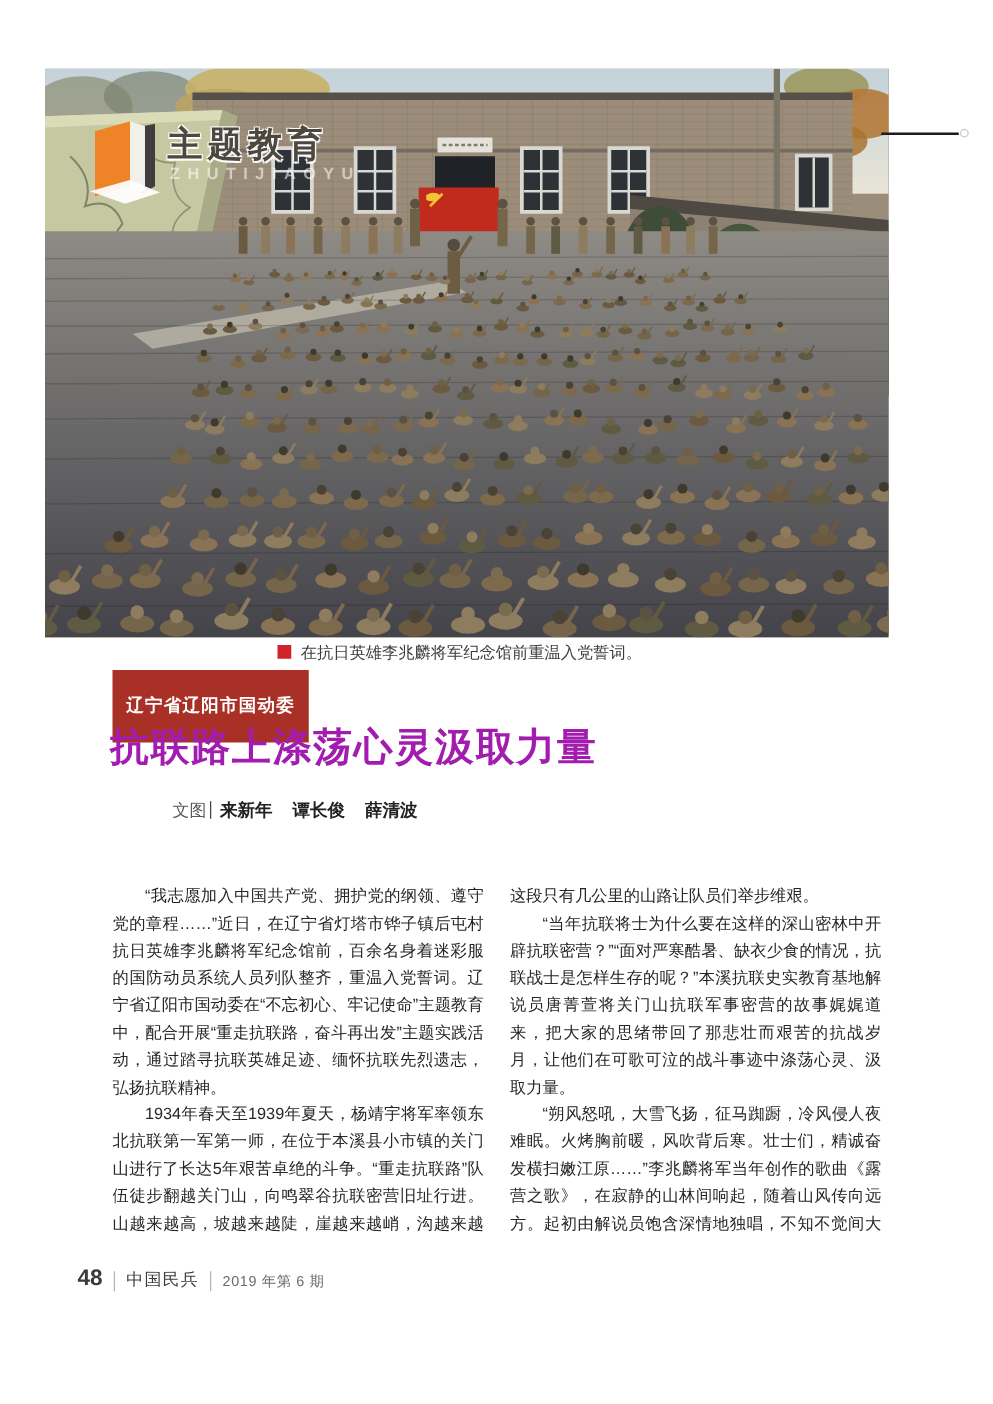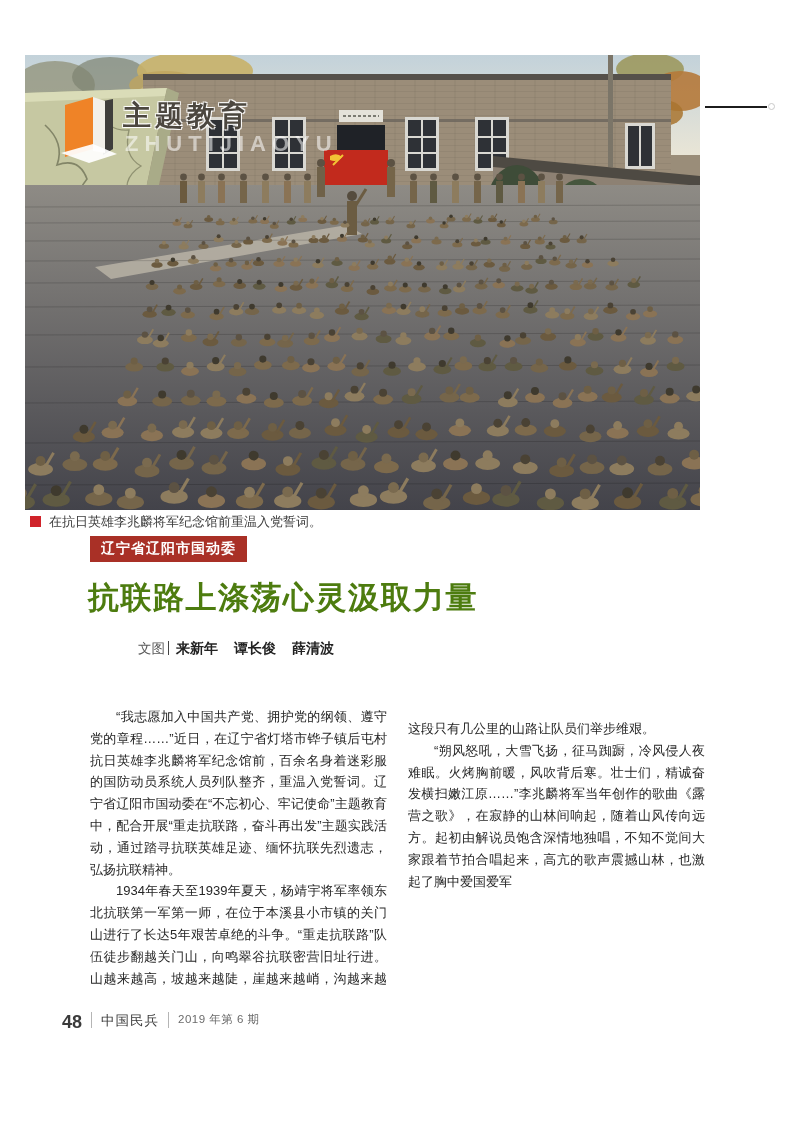--- a/index.html
+++ b/index.html
@@ -1,57 +1,57 @@
 <!DOCTYPE html>
 <html><head>
 <meta charset="utf-8">
 <style>
   html,body{margin:0;padding:0;background:#ffffff;}
   .page{position:relative;width:794px;height:1123px;background:#fff;overflow:hidden;
         font-family:"Liberation Sans", sans-serif;}
 
   
-  .photo-wrap{position:absolute;left:25px;top:55px;width:675px;height:455px;overflow:hidden;background:#9a8d79;}
+  .photo-wrap{position:absolute;left:36px;top:55px;width:675px;height:455px;overflow:hidden;background:#9a8d79;}
   .photo-wrap svg{display:block;}
 
   
   .logo{position:absolute;left:34px;top:36px;width:300px;height:110px;pointer-events:none;}
   .logo-book{position:absolute;left:0;top:0;}
   .logo-title{position:absolute;left:64px;top:6px;font-size:28px;font-weight:700;color:#4c473f;letter-spacing:4px;
       text-shadow:-1px -1px 0 rgba(255,255,255,.85),1px -1px 0 rgba(255,255,255,.85),-1px 1px 0 rgba(255,255,255,.85),1px 1px 0 rgba(255,255,255,.85);}
-  .logo-sub{position:absolute;left:66px;top:40px;font-size:22px;font-weight:700;color:rgba(255,255,255,.55);letter-spacing:6px;}
+  .logo-sub{position:absolute;left:66px;top:40px;font-size:13px;font-weight:700;color:rgba(255,255,255,.55);letter-spacing:6px;}
 
   
   .top-rule{position:absolute;left:705px;top:106px;width:62px;height:2px;background:#1c1c1c;}
   .top-rule-dot{position:absolute;left:768px;top:103px;width:5px;height:5px;border:1px solid #c9c9c9;border-radius:50%;background:#fff;}
 
   
-  .caption{position:absolute;left:30px;top:513px;width:675px;text-align:left;font-size:13px;color:#3c3c3c;}
+  .caption{position:absolute;left:30px;top:513px;width:675px;text-align:center;font-size:13px;color:#3c3c3c;}
   .caption .sq{display:inline-block;width:11px;height:11px;background:#d0232a;margin-right:8px;vertical-align:-1px;}
 
   
   .dept{position:absolute;left:90px;top:536px;background:#a93026;color:#ffffff;
-        font-size:14px;font-weight:700;padding:4px 11px;letter-spacing:1px;}
+        font-size:14px;font-weight:700;padding:20px 11px;letter-spacing:1px;}
 
   
-  .title{position:absolute;left:88px;top:577px;font-size:31px;font-weight:800;color:#4d7c0f;letter-spacing:1.5px;}
+  .title{position:absolute;left:88px;top:577px;font-size:31px;font-weight:800;color:#a21caf;letter-spacing:1.5px;}
   .byline{position:absolute;left:90px;top:640px;font-size:14px;color:#222;}
   .byline .pre{color:#5a5a5a;font-family:"Liberation Serif",serif;font-size:13.5px;margin-left:48px;}
   .byline .bar{display:inline-block;width:1px;height:14px;background:#444;margin:0 7px 0 3px;vertical-align:-2px;}
   .byline .auth{font-weight:700;margin-right:16px;}
 
   
   .col{position:absolute;top:706px;width:297px;height:284px;overflow:hidden;}
   .col.left{left:90px;}
-  .col.right{left:408px;margin-top:12px;}
+  .col.right{left:408px;}
   .para{margin:0;text-align:justify;font-size:13px;line-height:21.8px;color:#262626;text-indent:2em;}
   .para.no-indent{text-indent:0;}
 
   
-  .footer{position:absolute;left:62px;top:1012px;display:flex;align-items:flex-start;color:#3a3a3a;}
+  .footer{position:absolute;left:62px;top:1012px;display:flex;align-items:flex-end;color:#3a3a3a;}
   .footer .pg{font-size:18px;font-weight:700;}
   .footer .fbar{width:1px;height:16px;background:#b5b5b5;margin:0 9px;}
   .footer .mag{font-size:13.5px;font-weight:400;letter-spacing:1px;}
   .footer .iss{font-size:11.5px;color:#6b6b6b;letter-spacing:.5px;}
 </style>
 </head>
 <body>
 
 <div class="page">
 
@@ -1410,20 +1410,21 @@
   <div class="byline">
     <span class="pre">文图</span><span class="bar"></span><span class="auth">来新年</span><span class="auth">谭长俊</span><span class="auth">薛清波</span>
   </div>
 
   <div class="col left">
     <p class="para">“我志愿加入中国共产党、拥护党的纲领、遵守党的章程……”近日，在辽宁省灯塔市铧子镇后屯村抗日英雄李兆麟将军纪念馆前，百余名身着迷彩服的国防动员系统人员列队整齐，重温入党誓词。辽宁省辽阳市国动委在“不忘初心、牢记使命”主题教育中，配合开展“重走抗联路，奋斗再出发”主题实践活动，通过踏寻抗联英雄足迹、缅怀抗联先烈遗志，弘扬抗联精神。</p>
     <p class="para">1934年春天至1939年夏天，杨靖宇将军率领东北抗联第一军第一师，在位于本溪县小市镇的关门山进行了长达5年艰苦卓绝的斗争。“重走抗联路”队伍徒步翻越关门山，向鸣翠谷抗联密营旧址行进。山越来越高，坡越来越陡，崖越来越峭，沟越来越深，林越来越密，</p>
   </div>
   <div class="col right">
     <p class="para no-indent">这段只有几公里的山路让队员们举步维艰。</p>
+    <p class="para">“当年抗联将士为什么要在这样的深山密林中开辟抗联密营？”“面对严寒酷暑、缺衣少食的情况，抗联战士是怎样生存的呢？”本溪抗联史实教育基地解说员唐菁萱将关门山抗联军事密营的故事娓娓道来，把大家的思绪带回了那悲壮而艰苦的抗战岁月，让他们在可歌可泣的战斗事迹中涤荡心灵、汲取力量。</p>
     <p class="para">“朔风怒吼，大雪飞扬，征马踟蹰，冷风侵人夜难眠。火烤胸前暖，风吹背后寒。壮士们，精诚奋发横扫嫩江原……”李兆麟将军当年创作的歌曲《露营之歌》，在寂静的山林间响起，随着山风传向远方。起初由解说员饱含深情地独唱，不知不觉间大家跟着节拍合唱起来，高亢的歌声震撼山林，也激起了胸中爱国爱军</p>
   </div>
 
   <div class="footer">
     <span class="pg">48</span>
     <span class="fbar"></span>
     <span class="mag">中国民兵</span>
     <span class="fbar"></span>
     <span class="iss">2019 年第 6 期</span>
   </div>

